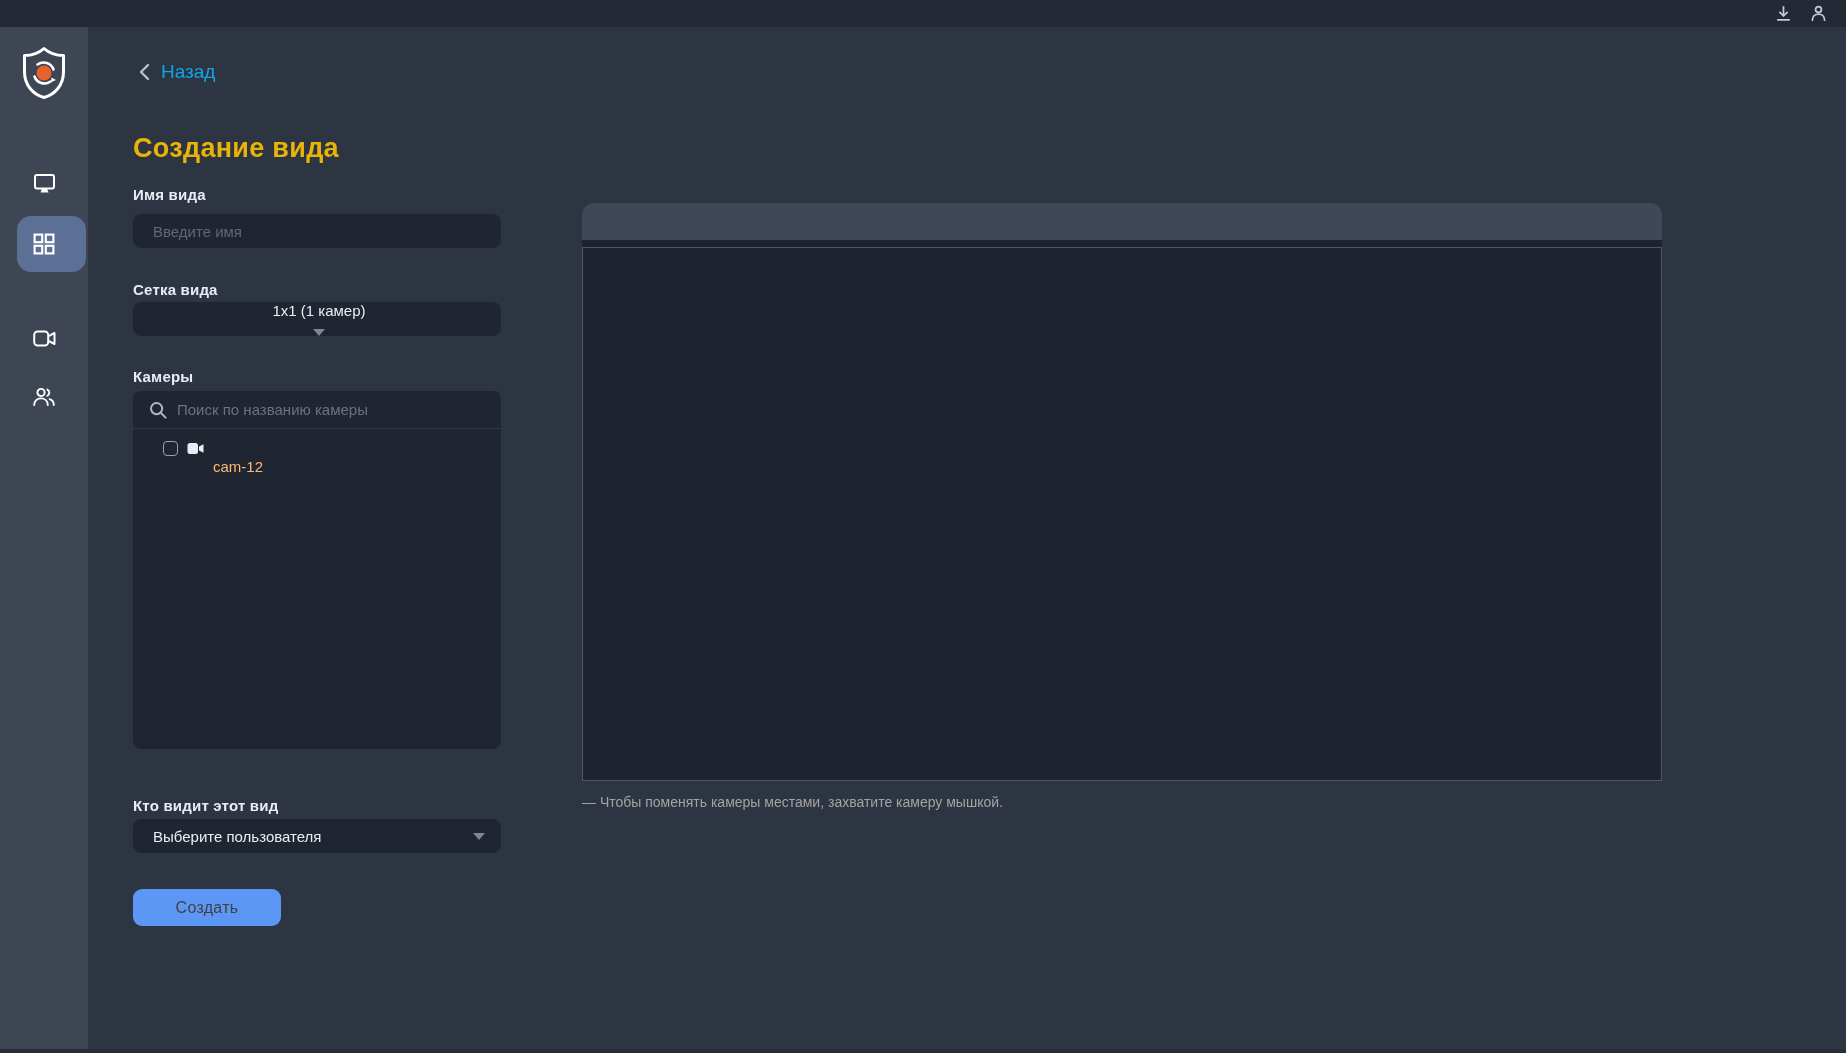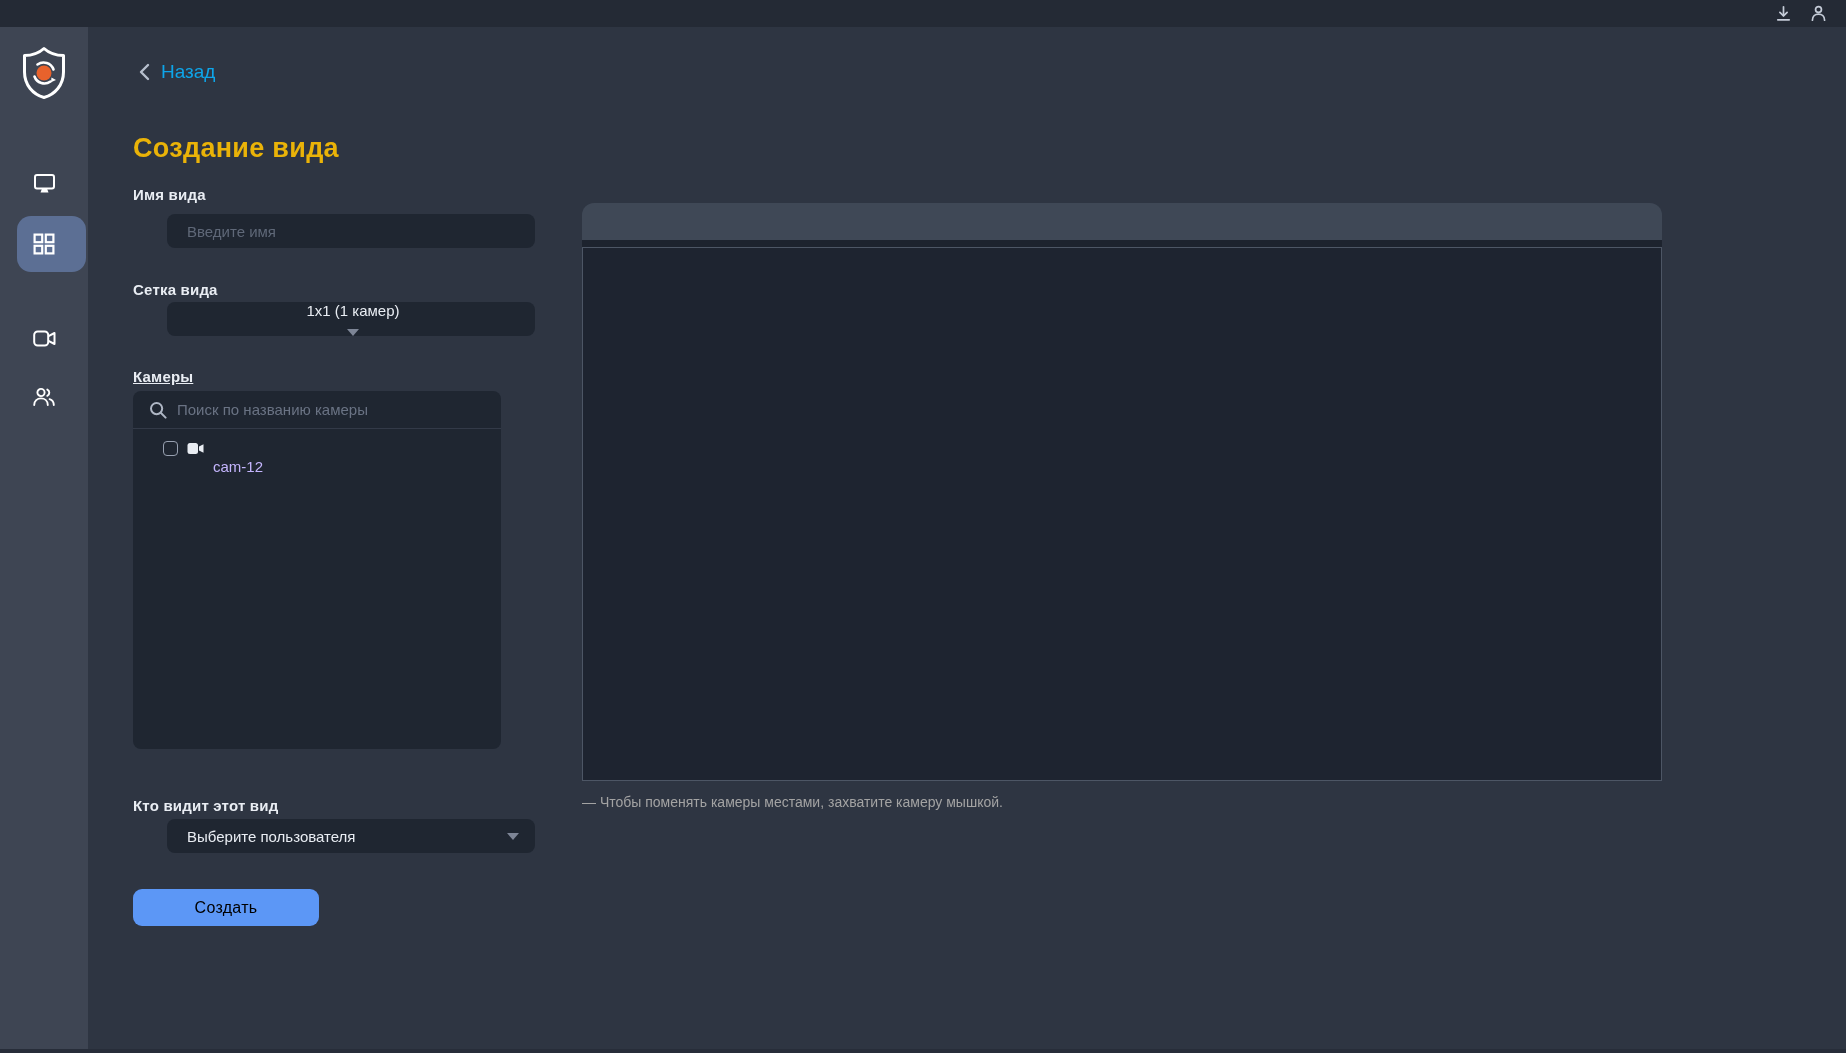--- a/index.html
+++ b/index.html
@@ -51,21 +51,21 @@
     font-size:27px; font-weight:bold; color:#eab308; letter-spacing:.3px;
   }
 
   
   .field-label { font-size:15px; font-weight:bold; color:#e9edf3; letter-spacing:.2px; }
   .text-input, .select {
     left:133px; width:368px; height:34px;
     background:#1f2631; border:none; border-radius:8px;
     display:flex; align-items:center;
     padding:0 16px 0 20px;
-    font-size:15px; cursor:pointer;margin-left:34px;
+    font-size:15px; cursor:pointer;
   }
   .text-input input {
     width:100%; background:transparent; border:none; outline:none;
     color:#e9edf3; font-size:15px; font-family:"Liberation Sans", sans-serif;
   }
   .text-input input::placeholder { color:#5f6878; opacity:1; }
   .select .select-value { flex:1; color:#e9edf3; }
   .select .chev {
     width:0; height:0;
     border-left:6px solid transparent; border-right:6px solid transparent;
@@ -88,26 +88,26 @@
   .cam-row {
     height:36px; display:flex; align-items:center; gap:9px;
     padding-left:30px; cursor:pointer;
   }
   .cam-row:first-child { margin-top:0; }
   .cam-list { padding-top:1px; }
   .checkbox {
     width:15px; height:15px; border:1.5px solid #97a0b0; border-radius:4px;
     background:transparent; flex:0 0 auto; cursor:pointer;
   }
-  .cam-name { font-size:15px; color:#c4b5fd;margin-top:36px; }
+  .cam-name { font-size:15px; color:#fdba74;margin-top:36px; }
 
   .create-btn {
-    left:133px; top:889px; width:186px; height:37px;
+    left:133px; top:889px; width:148px; height:37px;
     background:#5c97f6; border:none; border-radius:9px;
-    color:#000000; font-size:16px; font-family:"Liberation Sans", sans-serif;
+    color:#404040; font-size:16px; font-family:"Liberation Sans", sans-serif;
     display:flex; align-items:center; justify-content:center;
     cursor:pointer; letter-spacing:.3px;
   }
 
   
   .preview-header {
     left:582px; top:203px; width:1080px; height:37px;
     background:#3f4856; border-radius:12px 12px 0 0;
   }
   .preview-strip { left:582px; top:240px; width:1080px; height:7px; background:#1d232e; }
@@ -207,21 +207,21 @@
 <div class="abs text-input" style="top:214px;">
   <input type="text" placeholder="Введите имя" style="">
 </div>
 
 <div class="abs field-label" style="left:133px; top:281px;">Сетка вида</div>
 <div class="abs select" style="top:302px;flex-direction:column;">
   <span class="select-value">1x1 (1 камер)</span>
   <span class="chev"></span>
 </div>
 
-<div class="abs field-label" style="left:133px; top:368px;text-decoration:underline;">Камеры</div>
+<div class="abs field-label" style="left:133px; top:368px;">Камеры</div>
 
 <div class="abs cam-panel">
   <div class="cam-search">
     <span>
       <svg width="18" height="18" viewBox="0 0 18 18" fill="none" stroke="#aeb6c4" stroke-width="2" stroke-linecap="round">
         <circle cx="7.6" cy="7.6" r="5.6"></circle>
         <path d="M12 12 L16.6 16.6"></path>
       </svg>
     </span>
     <input type="text" placeholder="Поиск по названию камеры" style="">

